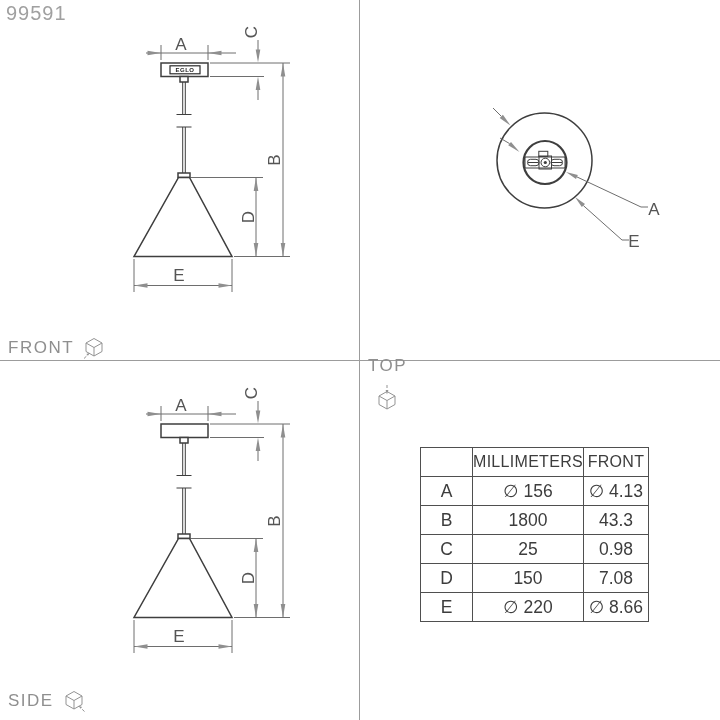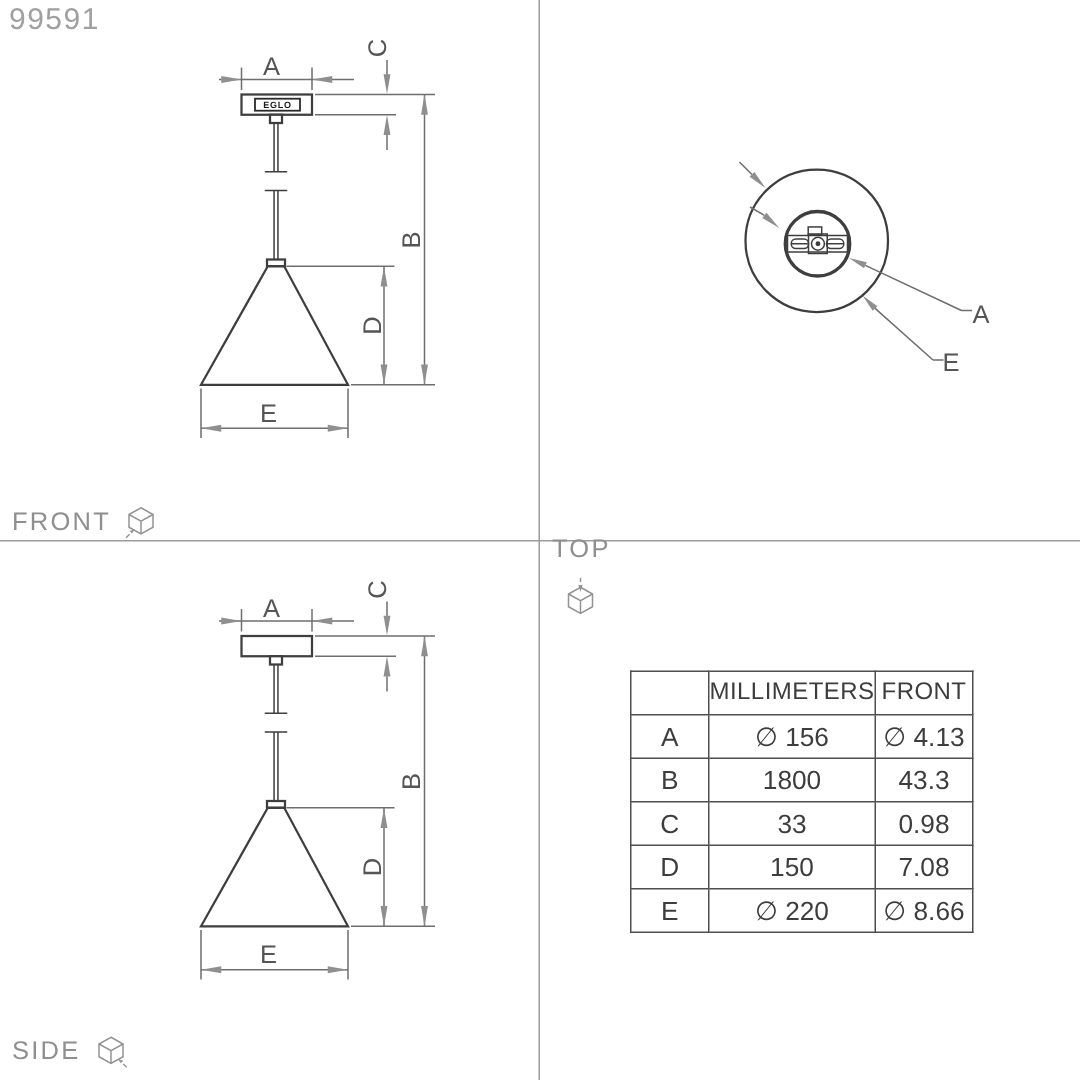--- a/index.html
+++ b/index.html
@@ -220,21 +220,21 @@
       <td>∅ 156</td>
       <td>∅ 4.13</td>
     </tr>
     <tr>
       <td>B</td>
       <td>1800</td>
       <td>43.3</td>
     </tr>
     <tr>
       <td>C</td>
-      <td>33</td>
+      <td>25</td>
       <td>0.98</td>
     </tr>
     <tr>
       <td>D</td>
       <td>150</td>
       <td>7.08</td>
     </tr>
     <tr>
       <td>E</td>
       <td>∅ 220</td>

